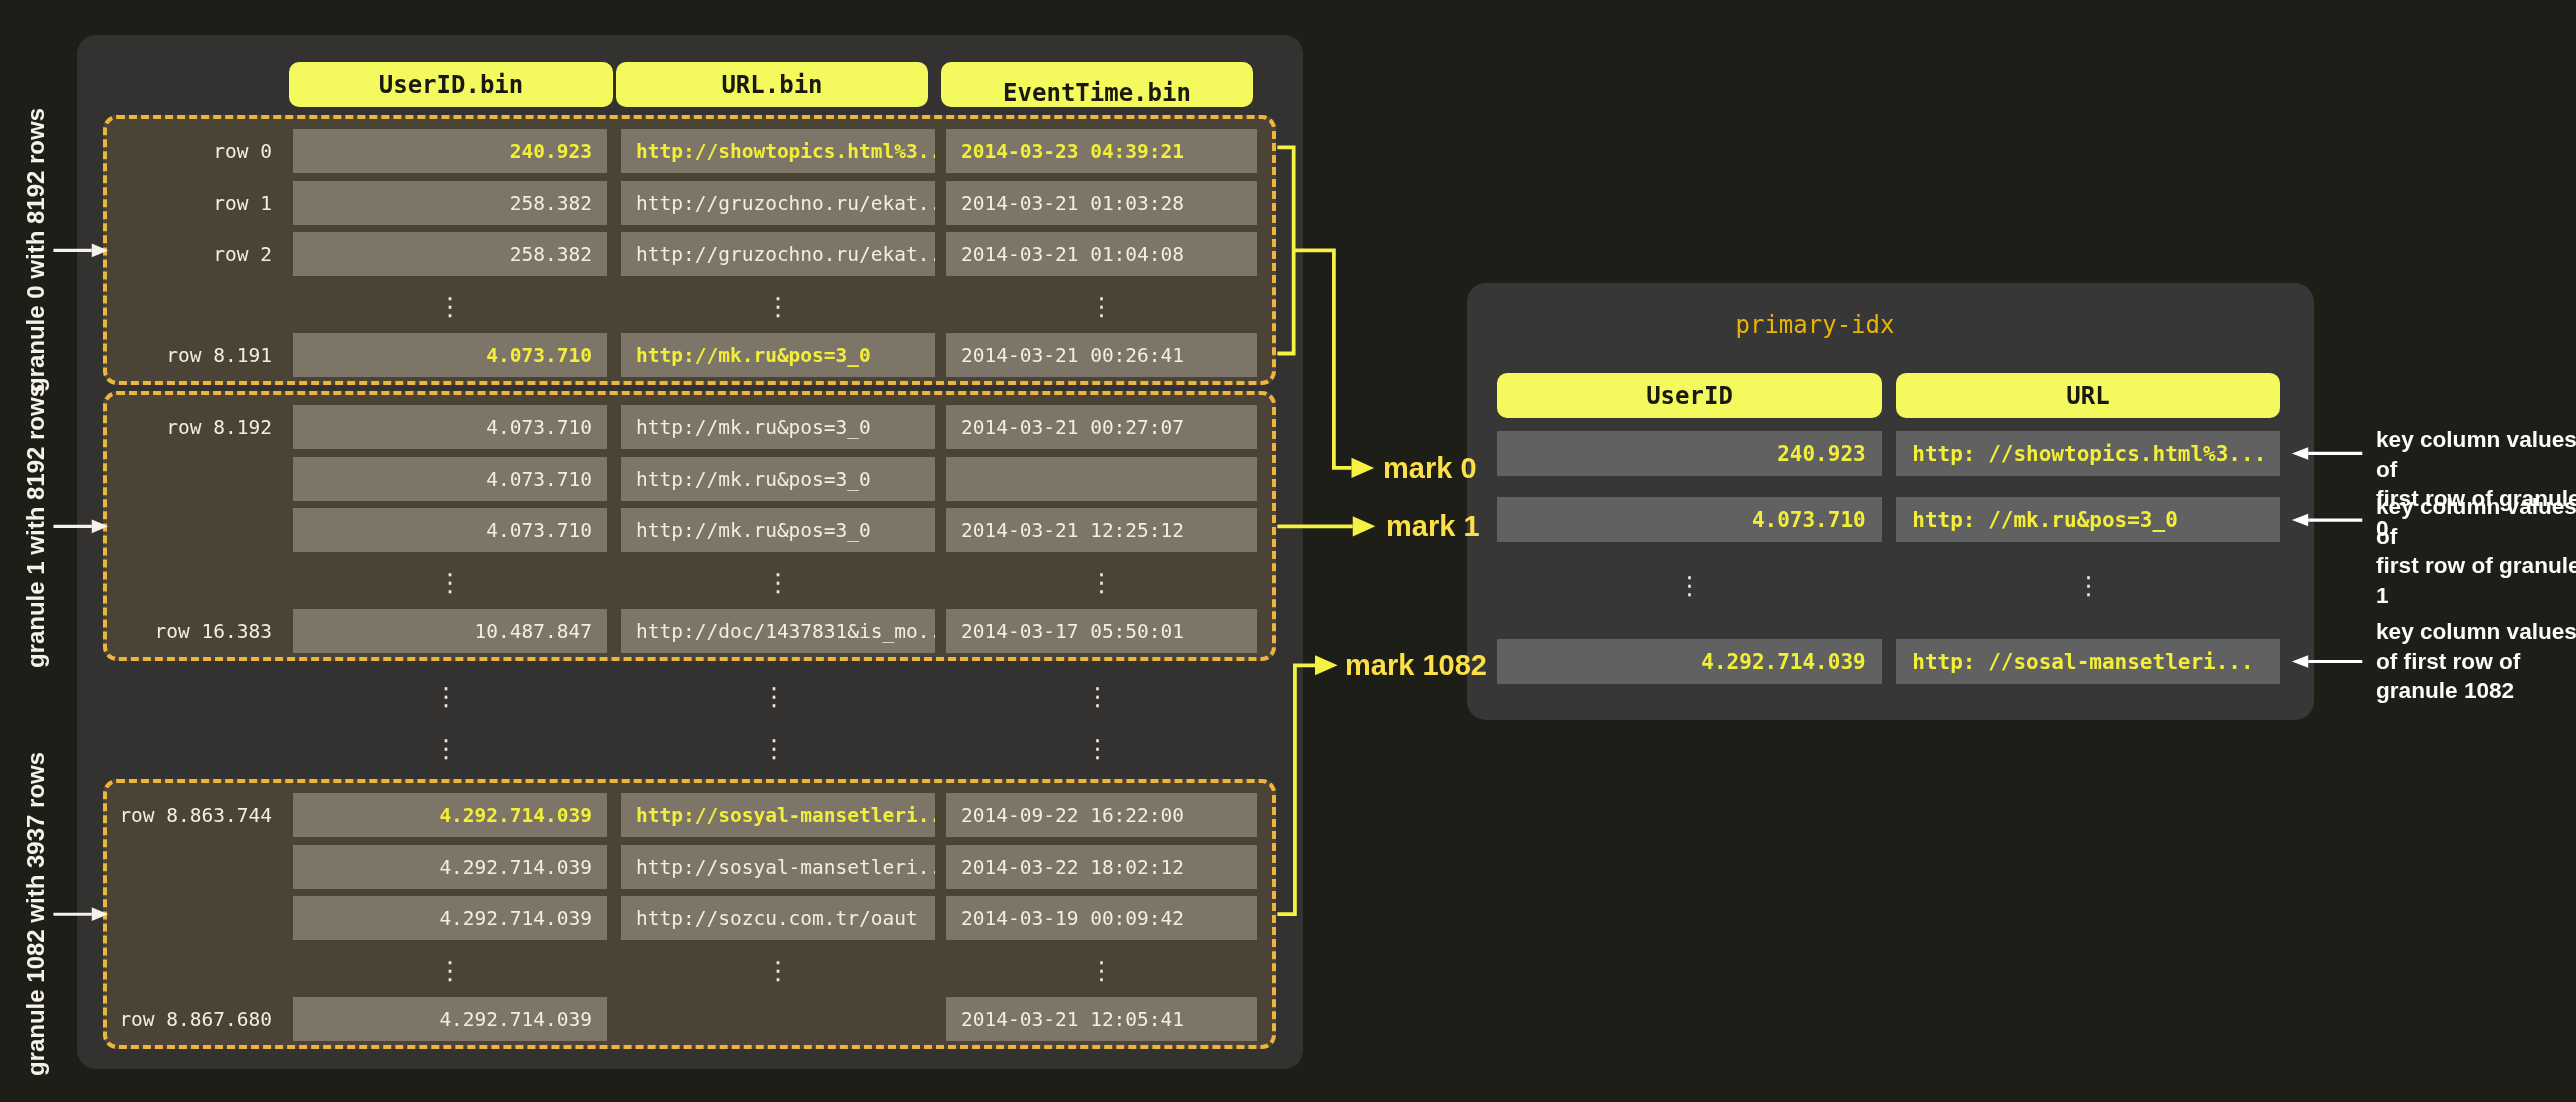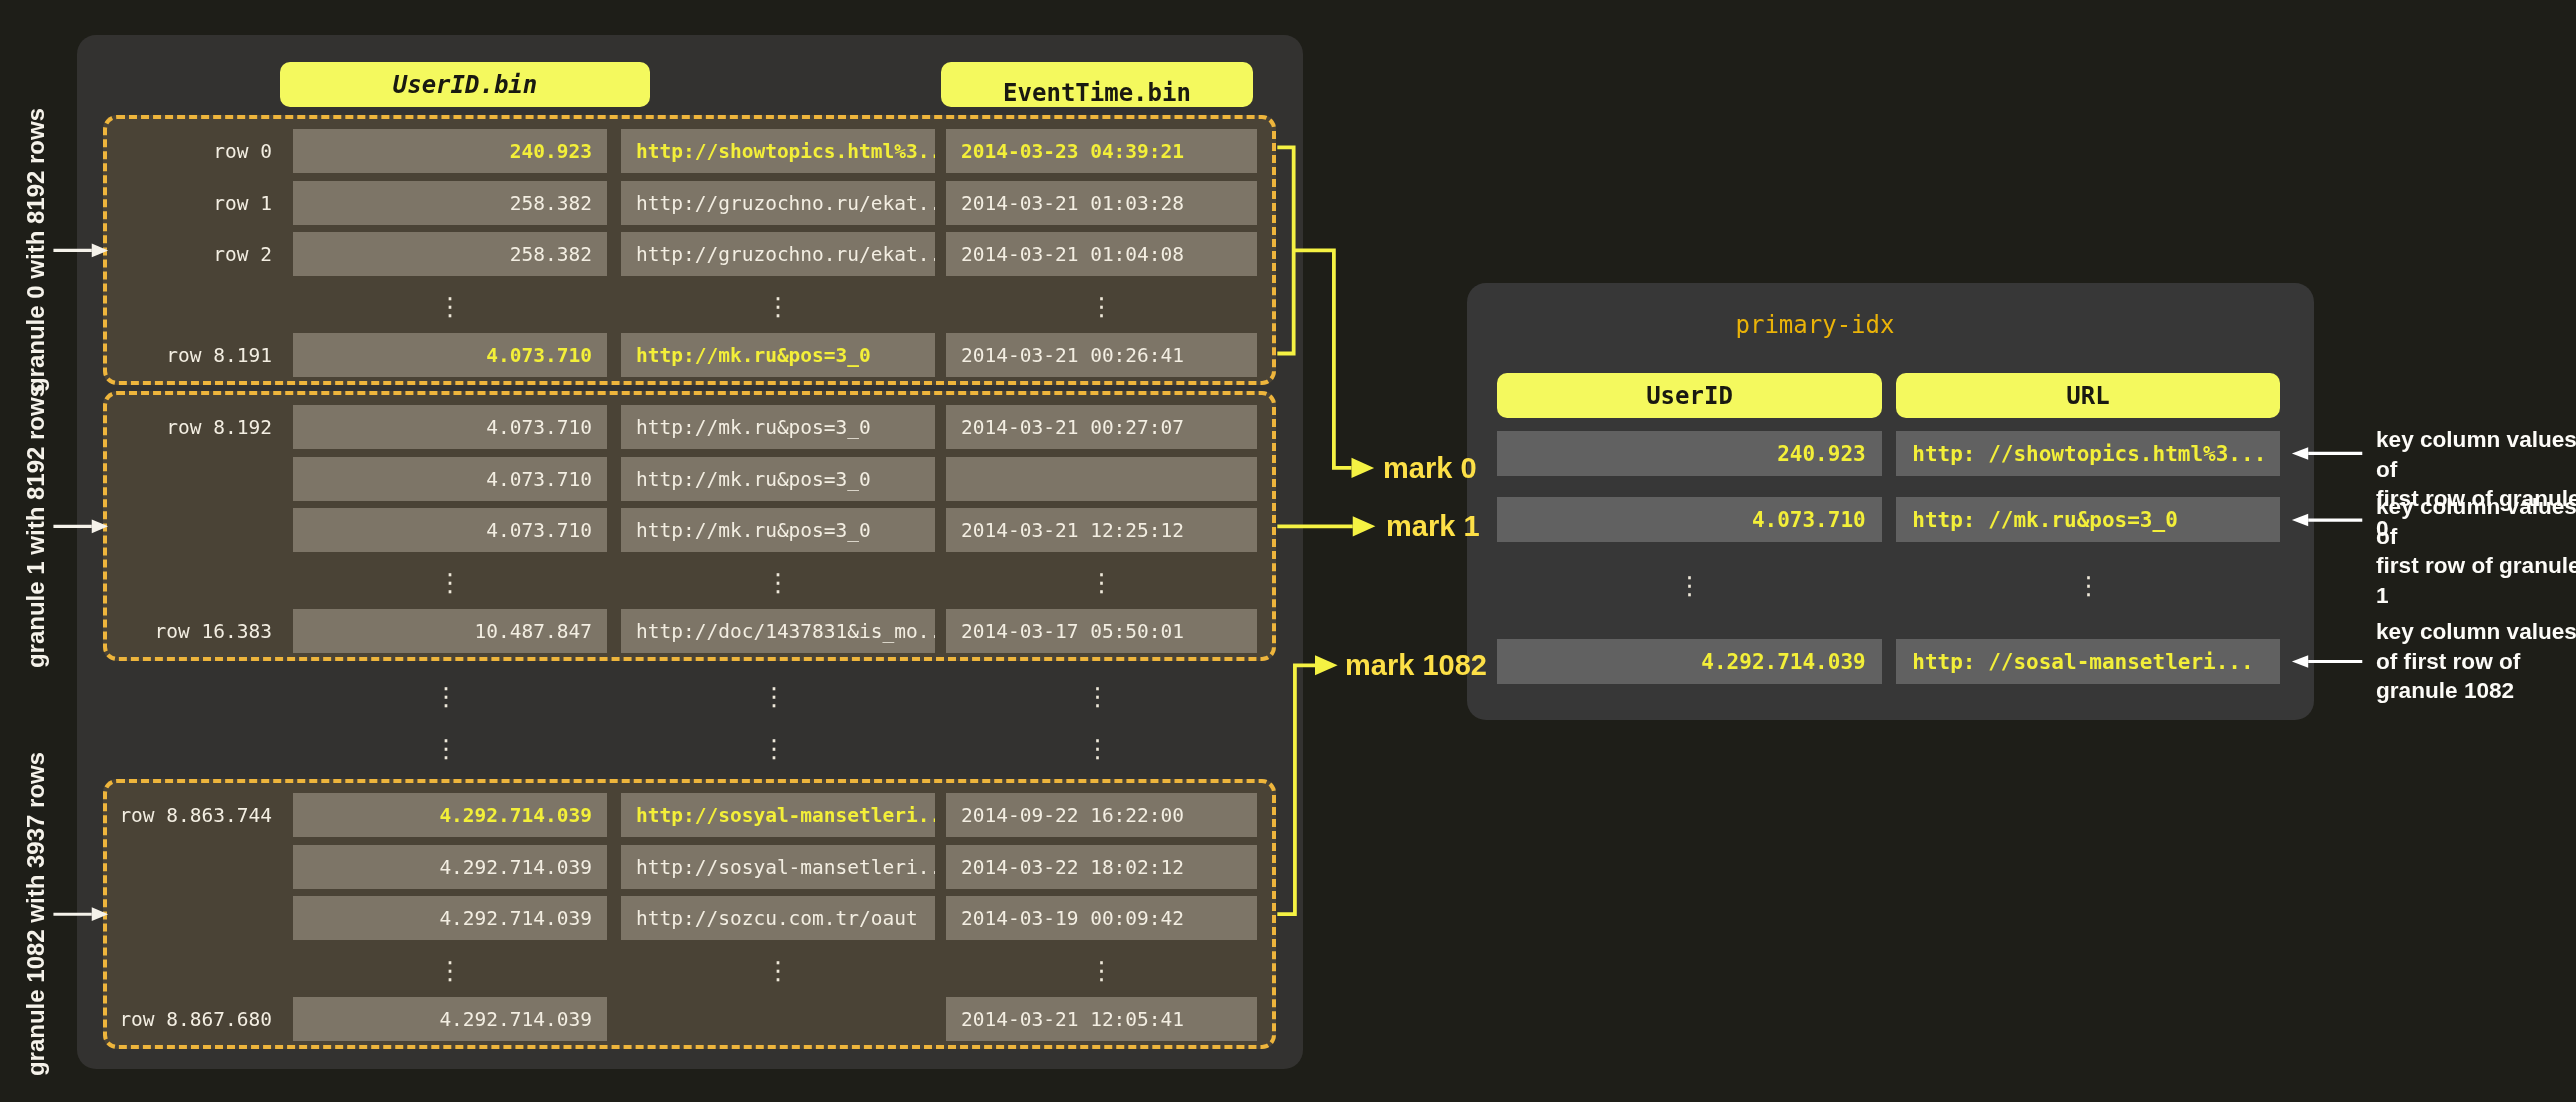--- a/index.html
+++ b/index.html
@@ -80,22 +80,25 @@
   svg#connectors{position:absolute;left:0;top:0;z-index:5;pointer-events:none;}
 </style>
 </head>
 <body>
 
 <div id="stage">
 
   <div id="left-panel" class="panel"></div>
   <div id="right-panel" class="panel"></div>
 
-  <div class="pill" style="left:280px;top:62px;width:370px;font-style:italic;">
+  <div class="pill" style="left:289px;top:62px;width:324px;">
     <span>UserID.bin</span>
+  </div>
+  <div class="pill" style="left:616px;top:62px;width:312px;">
+    <span>URL.bin</span>
   </div>
   <div class="pill" style="left:941px;top:62px;width:312px;align-items:flex-end;">
     <span>EventTime.bin</span>
   </div>
 
   <div class="granule" style="top:115px;">
     <div class="grow" style="top:10px;">
       <div class="rlabel">row 0</div>
       <div class="cell c1 hl">240.923</div>
       <div class="cell c2 hl">http://showtopics.html%3...</div>

